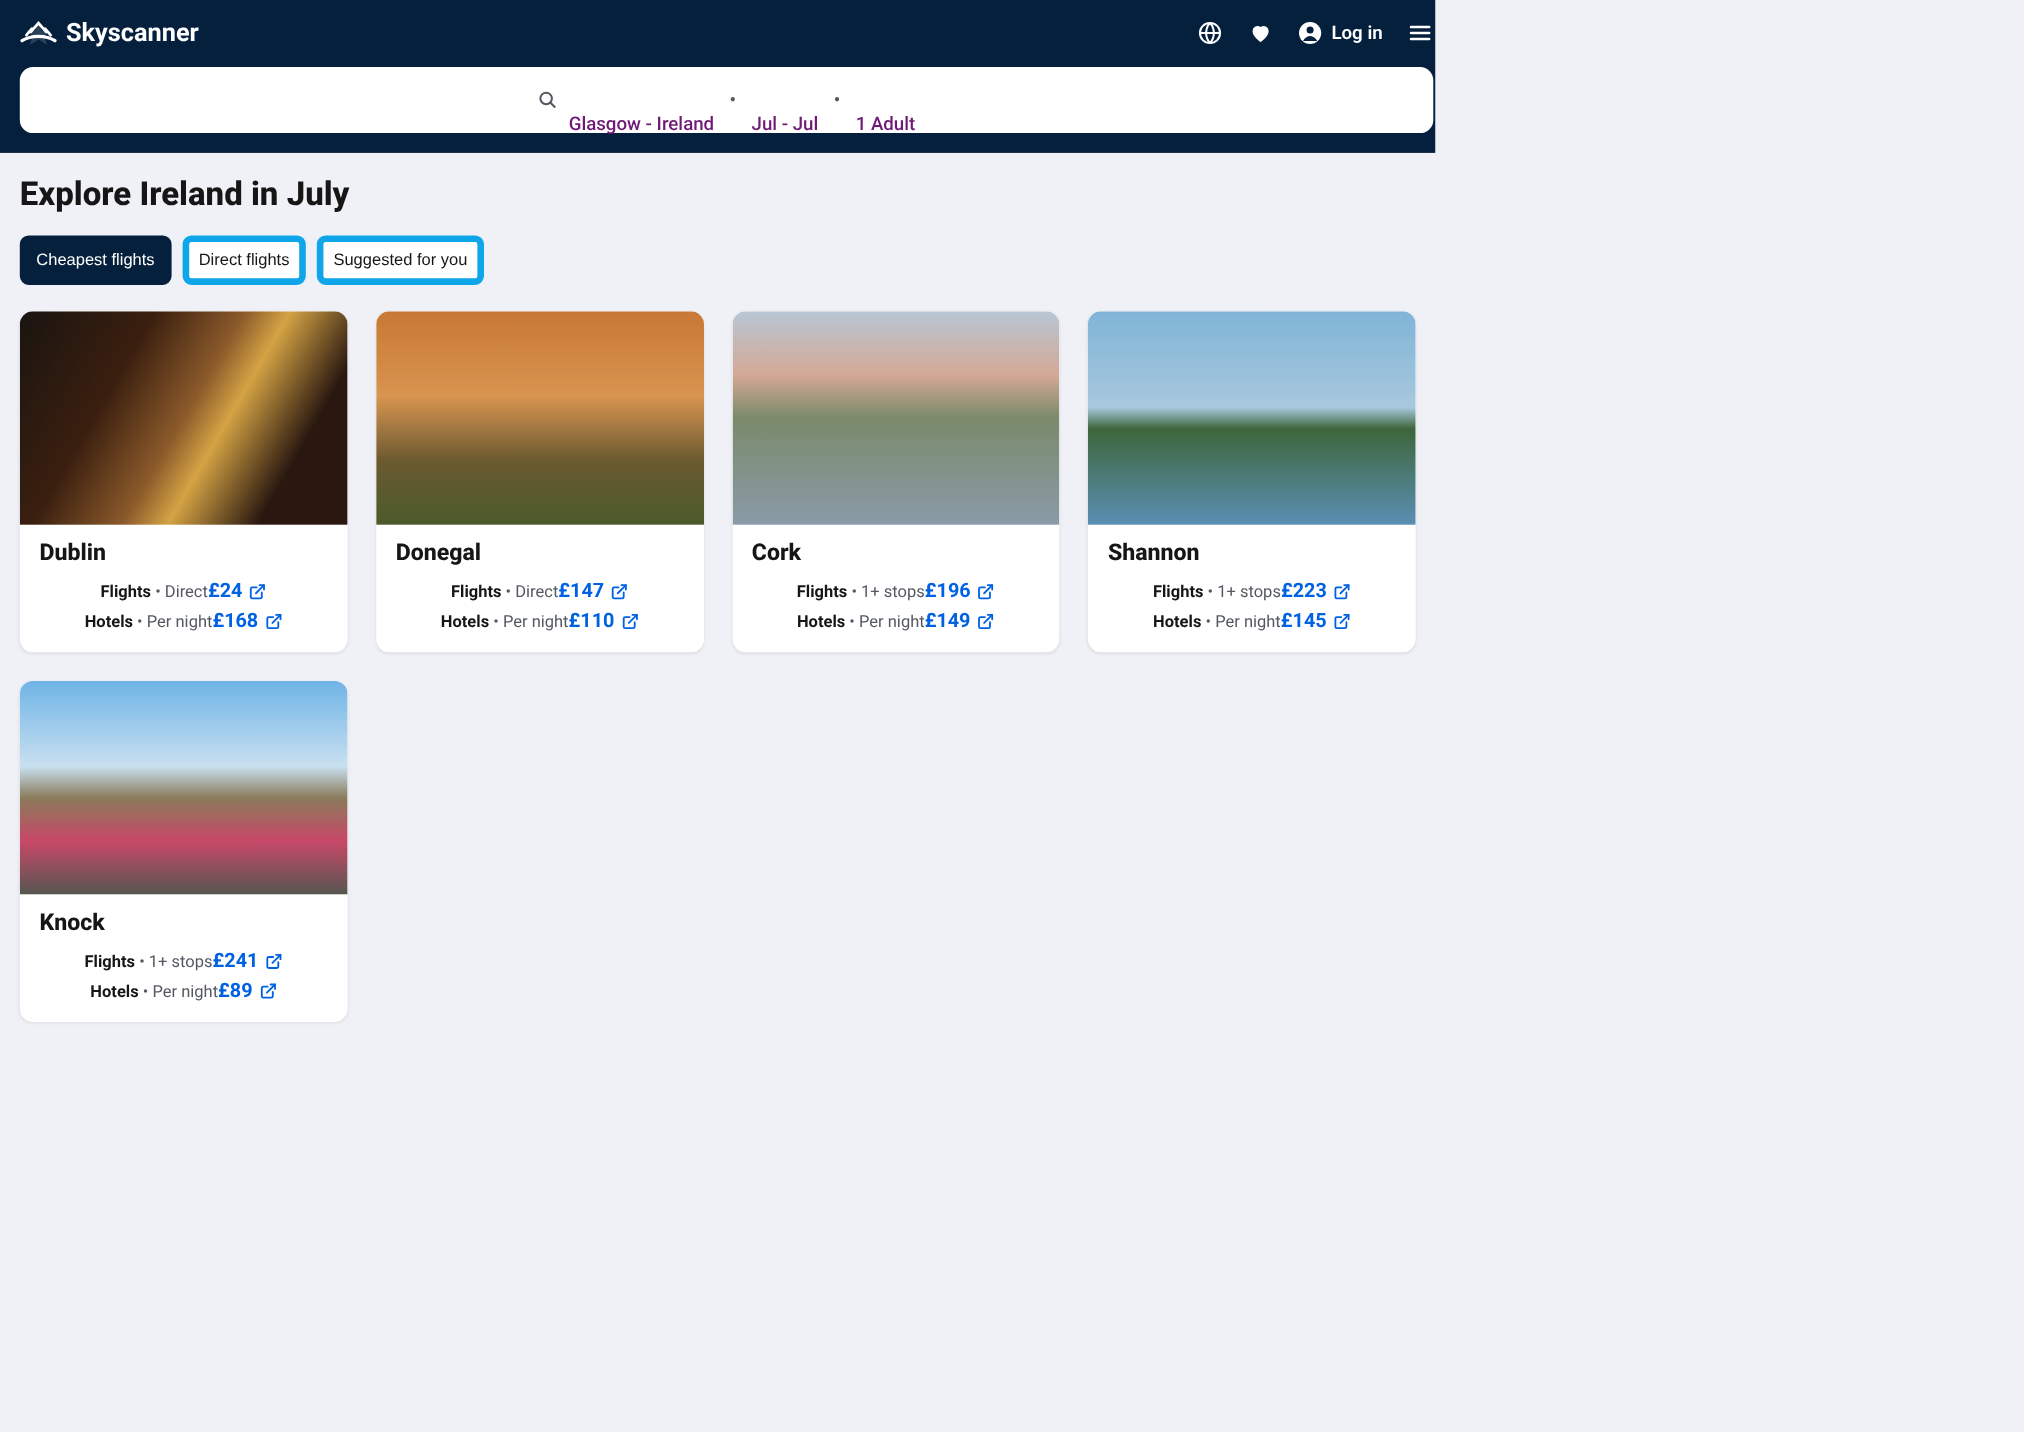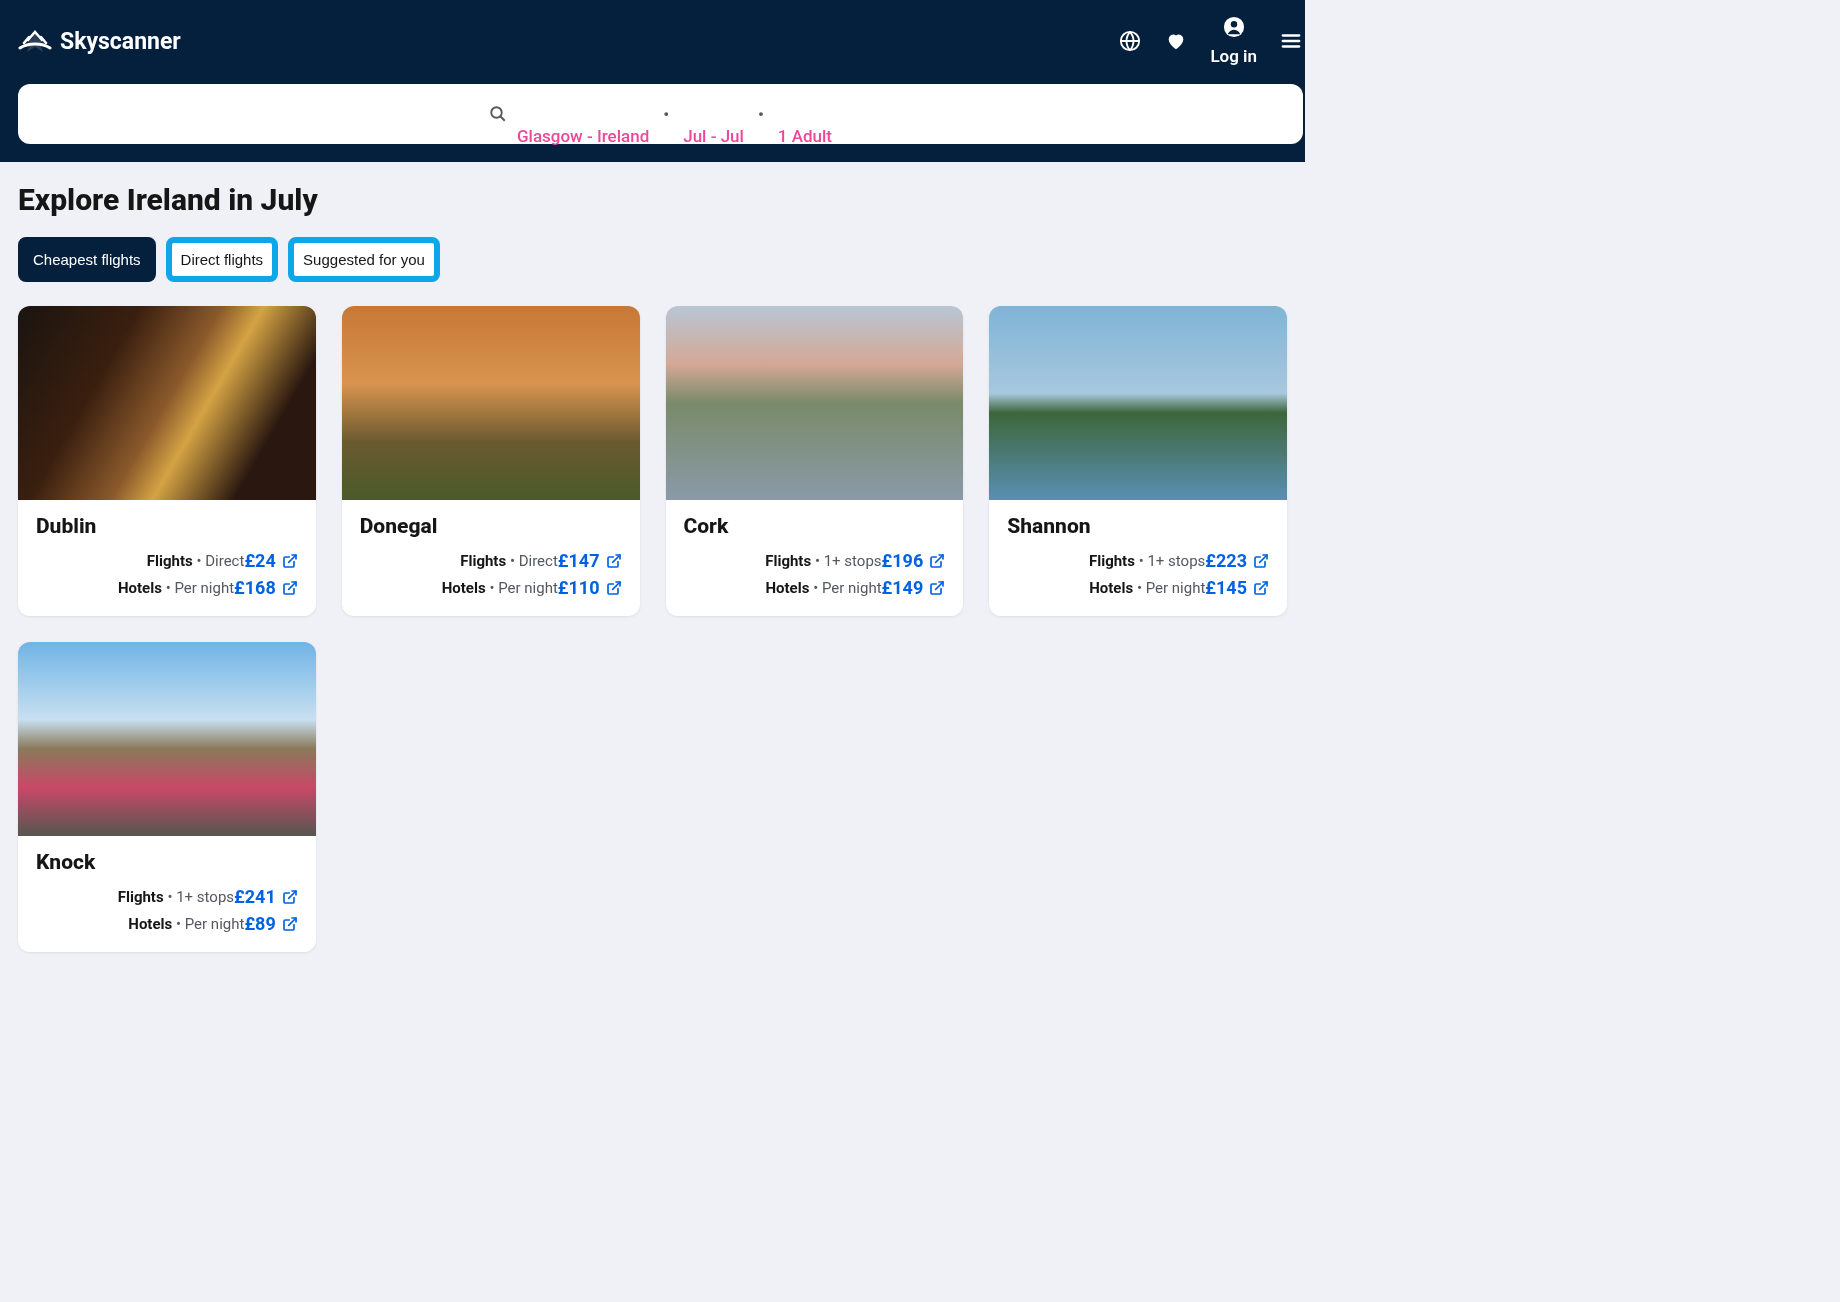--- a/index.html
+++ b/index.html
@@ -46,36 +46,35 @@
   justify-content: center;
 }
 .login-btn {
   display: flex;
   align-items: center;
   gap: 8px;
   color: #fff;
   font-size: 17px;
   font-weight: 600;
   cursor: pointer;
-  flex-direction: column;
 }
 .search-bar {
   background: #fff;
   border-radius: 12px;
   height: 60px;
   display: flex;
   align-items: center;
   justify-content: center;
   gap: 10px;
   cursor: pointer;
 }
 .search-bar .search-icon { color: #545860; }
 .search-text {
   font-size: 17px;
-  color: #ec4899;
+  color: #701a75;
   font-weight: 500;
   margin-top: 44px;
 }
 .search-dot { color: #545860; margin: 0 4px; }
 .main {
   padding: 20px 18px 40px 18px;
 }
 .page-title {
   font-size: 30px;
   font-weight: 800;
@@ -123,21 +122,21 @@
   padding: 14px 18px 18px 18px;
 }
 .dest-name {
   font-size: 21px;
   font-weight: 800;
   color: #161616;
   margin-bottom: 12px;
 }
 .price-row {
   display: flex;
-  justify-content: flex-end;
+  justify-content: center;
   align-items: center;
   margin-bottom: 6px;
 }
 .price-row:last-child { margin-bottom: 0; }
 .price-label {
   font-size: 15px;
   color: #161616;
 }
 .price-label-bold { font-weight: 700; }
 .price-label-light { color: #545860; }

